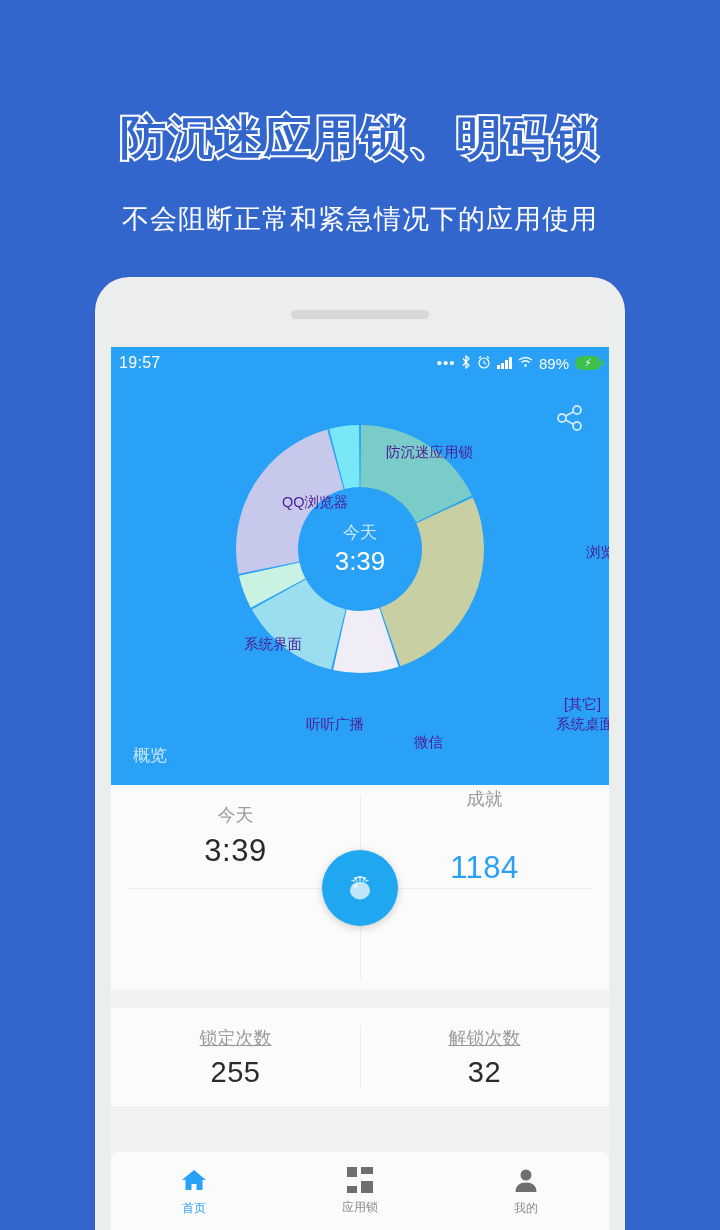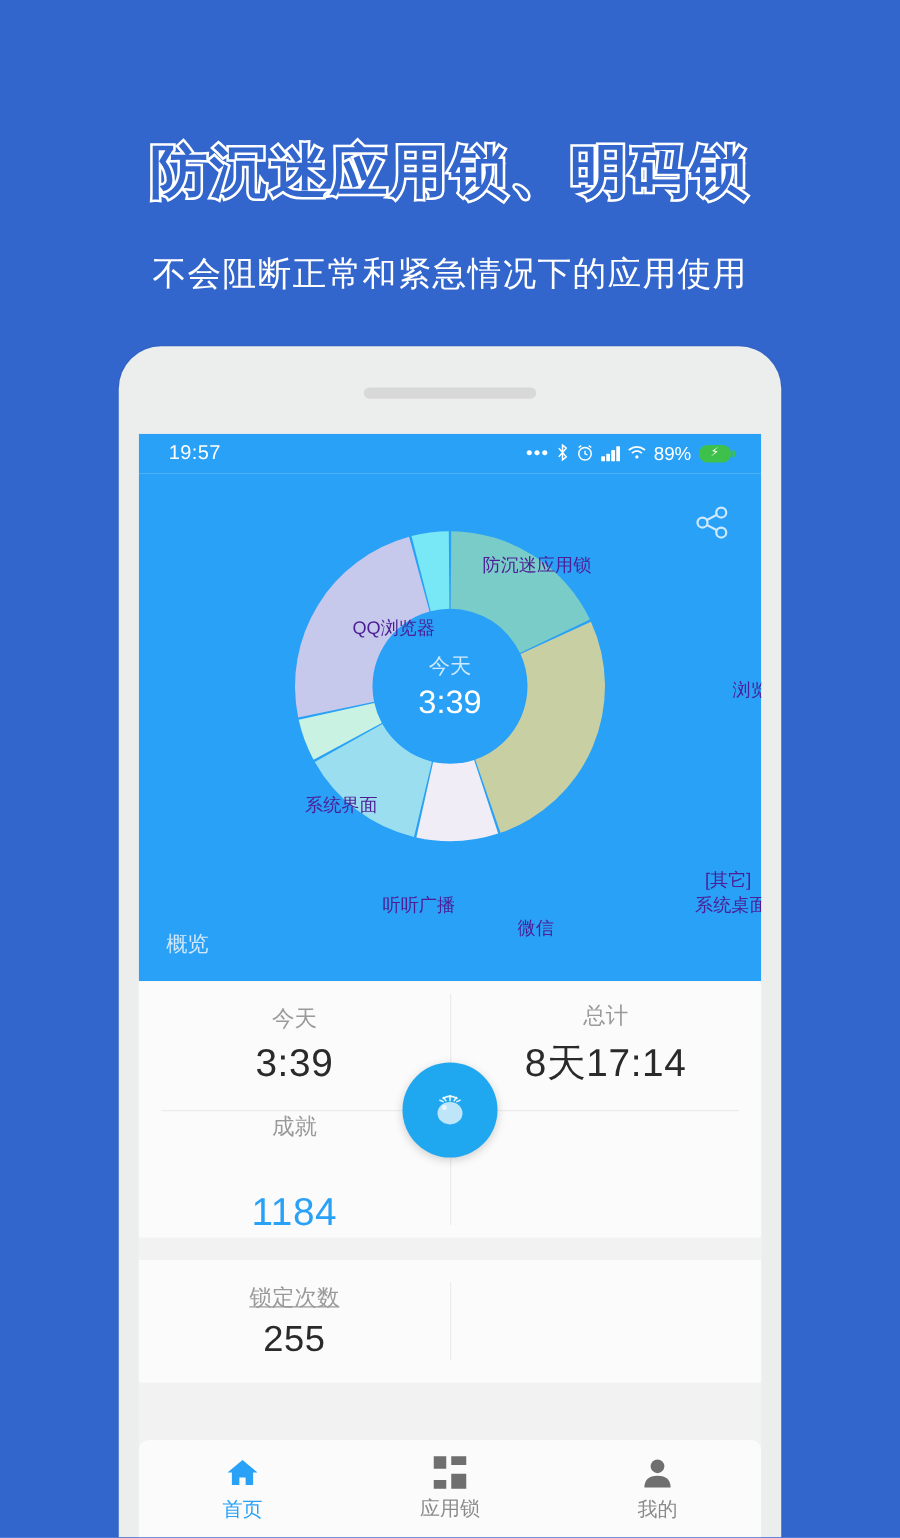--- a/index.html
+++ b/index.html
@@ -77,21 +77,21 @@
   }
 
   
   .statusbar {
     position: relative;
     height: 32px;
     background: #29a1f7;
     display: flex;
     align-items: center;
     justify-content: space-between;
-    padding: 0 24px;
+    padding: 0 8px;
     box-sizing: border-box;
     color: #ffffff;
   }
   .sb-time { font-size: 16px; letter-spacing: .3px; }
   .sb-right { display: flex; align-items: center; gap: 6px; }
   .sb-dots { letter-spacing: 1px; font-size: 15px; line-height: 10px; }
   .sb-ic { font-size: 14px; line-height: 1; }
   .sb-signal { display: inline-flex; align-items: flex-end; gap: 1.5px; height: 12px; }
   .sb-signal i { display: block; width: 2.5px; background: #fff; border-radius: .5px; }
   .sb-signal i:nth-child(1){height:4px}
@@ -223,21 +223,21 @@
     grid-template-columns: 1fr 1fr 1fr;
     align-items: center;
   }
   .nav-item {
     display: flex;
     flex-direction: column;
     align-items: center;
     justify-content: center;
     gap: 6px;
   }
-  .nav-label { font-size: 16px; color: #8b8b8b; }
+  .nav-label { font-size: 12px; color: #8b8b8b; }
   .nav-item.active .nav-label { color: #29a1f7; }
   .nav-icon { width: 28px; height: 28px; display: block; }
   .grid-icon { width: 26px; height: 26px; position: relative; }
   .grid-icon span { position: absolute; background: #6f6f6f; }
   .grid-icon .a { left:0; top:0; width:10px; height:10px; }
   .grid-icon .b { right:0; top:0; width:12px; height:7px; }
   .grid-icon .c { left:0; bottom:0; width:10px; height:7px; }
   .grid-icon .d { right:0; bottom:0; width:12px; height:12px; }
 </style>
 </head>
@@ -336,24 +336,20 @@
       <div class="cards">
         <div class="card card-stats">
           <div class="vline"></div>
           <div class="hline"></div>
 
           <div class="cell">
             <div class="cell-label">今天</div>
             <div class="cell-value">3:39</div>
           </div>
           <div class="cell">
-            <div class="cell-label">总计</div>
-            <div class="cell-value">8天17:14</div>
-          </div>
-          <div class="cell">
             <div class="cell-label">成就</div>
             <div class="cell-value accent">1184</div>
           </div>
 
           <div class="fab">
             <svg width="40" height="40" viewBox="0 0 40 40">
               <path d="M14 11 Q20 7 26 11" stroke="#ffffff" stroke-width="1.4" fill="none" opacity=".85"></path>
               <path d="M20 13 L20 8 M17 13 L14.5 9.5 M23 13 L25.5 9.5 M15 13.5 L11.5 12 M25 13.5 L28.5 12" stroke="#ffffff" stroke-width="1.3" opacity=".85"></path>
               <ellipse cx="20" cy="22.5" rx="10" ry="9" fill="#bfe6f8"></ellipse>
               <circle cx="15.5" cy="18" r="2" fill="#e9f6fd"></circle>
@@ -362,20 +358,24 @@
         </div>
 
         <div class="gap"></div>
 
         <div class="card card-counts">
           <div class="vline-short"></div>
           <div class="cell">
             <div class="cell-label">锁定次数</div>
             <div class="cell-value">255</div>
           </div>
+          <div class="cell">
+            <div class="cell-label">解锁次数</div>
+            <div class="cell-value">32</div>
+          </div>
         </div>
       </div>
 
       <div class="navbar">
         <div class="nav-item active">
           <svg class="nav-icon" viewBox="0 0 28 28">
             <path d="M14 4 L26 14 L22.5 14 L22.5 24 L16.5 24 L16.5 18 L11.5 18 L11.5 24 L5.5 24 L5.5 14 L2 14 Z" fill="#29a1f7"></path>
           </svg>
           <div class="nav-label">首页</div>
         </div>

